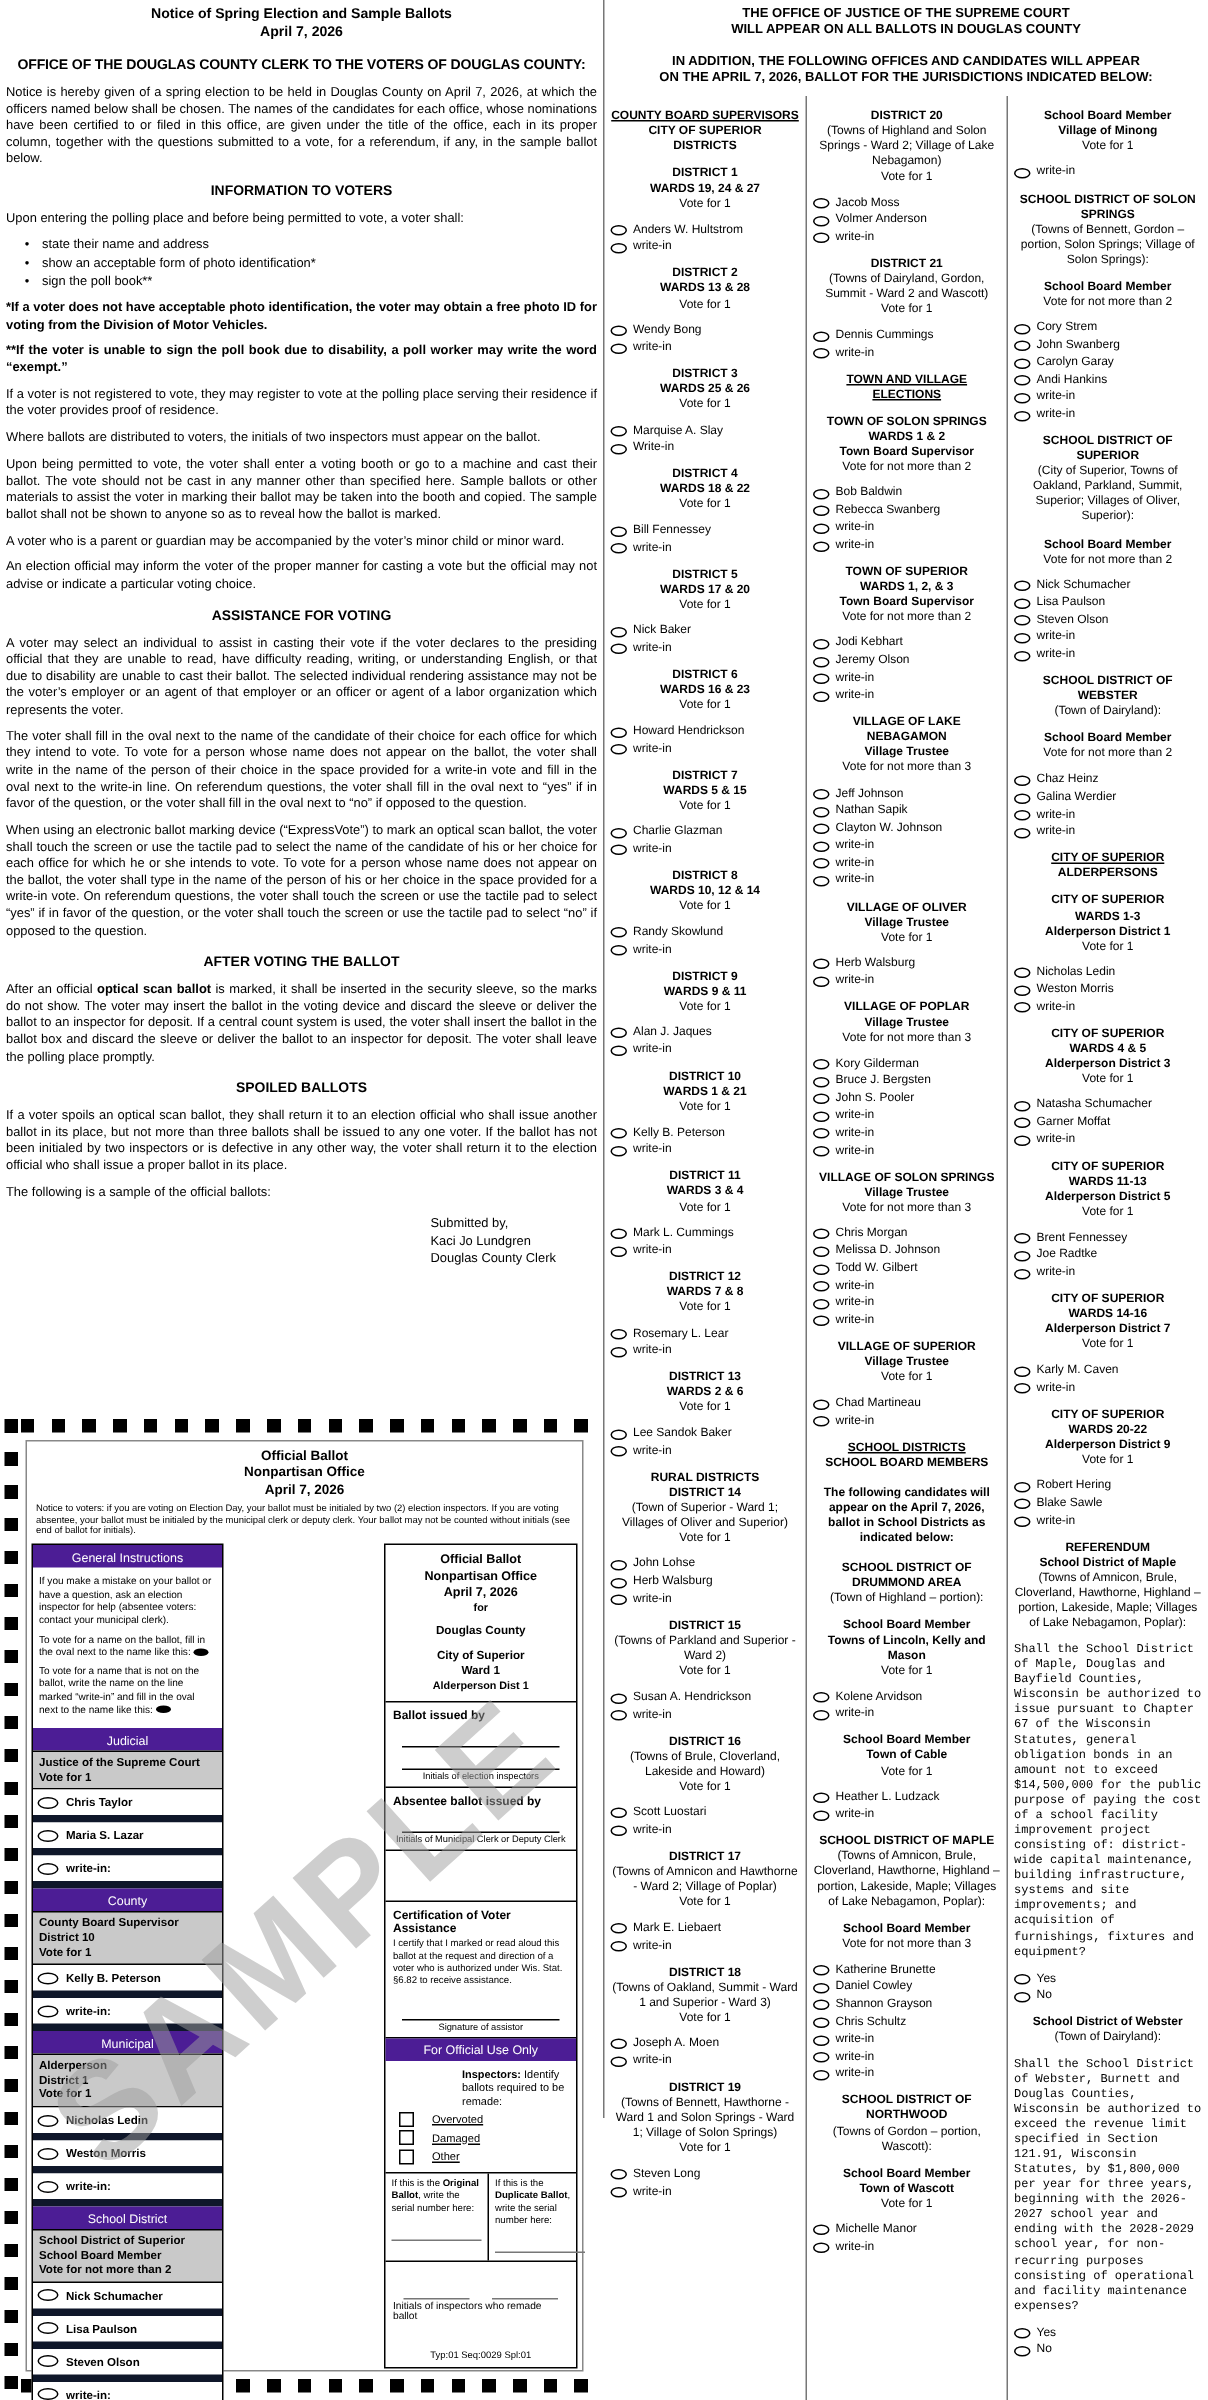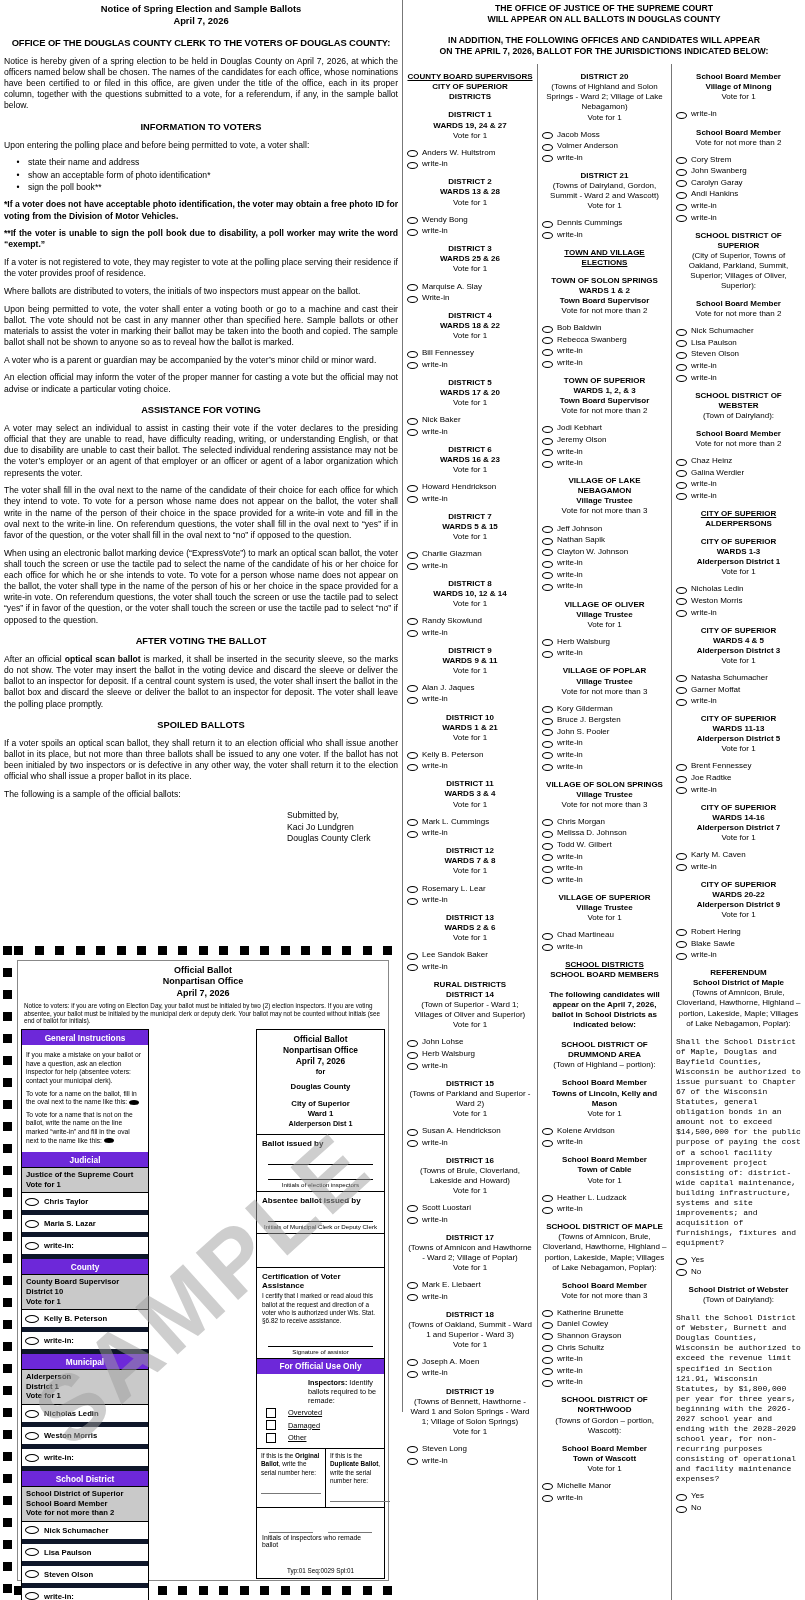--- a/index.html
+++ b/index.html
@@ -25,21 +25,21 @@
   .marks-bottom{position:absolute;left:12px;right:6px;bottom:3px;height:9px;
     background:repeating-linear-gradient(90deg,#000 0 9px,transparent 9px 20.5px);}
   .marks-left{position:absolute;left:1px;top:16px;bottom:3px;width:9px;
     background:repeating-linear-gradient(180deg,#000 0 9px,transparent 9px 22px);}
   .ballot-box{position:absolute;left:15px;top:30px;right:9px;bottom:17px;border:1px solid #888;background:#fff;}
   .ballot-header{text-align:center;padding-top:4px;}
   .bt{font-weight:bold;font-size:9px;line-height:1.25;}
   .bnote{font-size:6.3px;text-align:left;margin:3px 6px 4px;line-height:1.25;}
   .ballot-body{display:flex;justify-content:space-between;padding:0 3px;align-items:flex-start;}
   .bcol-left{width:126px;border:1px solid #000;background:#fff;}
-  .bar{background:#6d28d9;color:#fff;font-weight:bold;text-align:center;font-size:8.3px;padding:2.5px 0;}
+  .bar{background:#4c1d95;color:#fff;font-weight:normal;text-align:center;font-size:8.3px;padding:2.5px 0;}
   .gi-body{padding:2px 4px 3px;border-bottom:0;}
   .gi-p{font-size:6.7px;line-height:1.28;margin:4px 0;}
   .oval-filled{display:inline-block;width:10px;height:5px;background:#000;border-radius:50%;margin-left:2px;vertical-align:middle;}
   .contest-head{background:#c9c9c9;padding:2px 4px 3px;font-size:7.7px;font-weight:bold;line-height:1.25;border-top:1px solid #000;border-bottom:1px solid #000;}
   .cand-row{display:flex;align-items:center;gap:5px;padding:4px 3px;border-bottom:5px solid #0f172a;font-size:7.7px;font-weight:bold;background:#fff;}
   .cand-row:last-child{border-bottom:1px solid #000;}
   .oval{width:12px;height:6px;border:1px solid #000;border-radius:50%;flex:none;background:#fff;}
 
   .bcol-right{width:127px;border:1px solid #000;font-size:7.4px;display:flex;flex-direction:column;height:548px;background:#fff;}
   .rb-head{text-align:center;padding:4px 2px 6px;border-bottom:1px solid #000;line-height:1.3;}
@@ -927,20 +927,24 @@
             <div class="b-line">Village of Minong</div>
             <div class="vote">Vote for 1</div>
             <div class="cands">
               <div class="cand">
                 <span class="oval-sm"></span>
                 <span>write-in</span>
               </div>
             </div>
           </div>
           <div class="block">
+            <div class="b-line">SCHOOL DISTRICT OF SOLON SPRINGS</div>
+            <div class="n-line">(Towns of Bennett, Gordon – portion, Solon Springs; Village of Solon Springs):</div>
+          </div>
+          <div class="block">
             <div class="b-line">School Board Member</div>
             <div class="vote">Vote for not more than 2</div>
             <div class="cands">
               <div class="cand">
                 <span class="oval-sm"></span>
                 <span>Cory Strem</span>
               </div>
               <div class="cand">
                 <span class="oval-sm"></span>
                 <span>John Swanberg</span>

